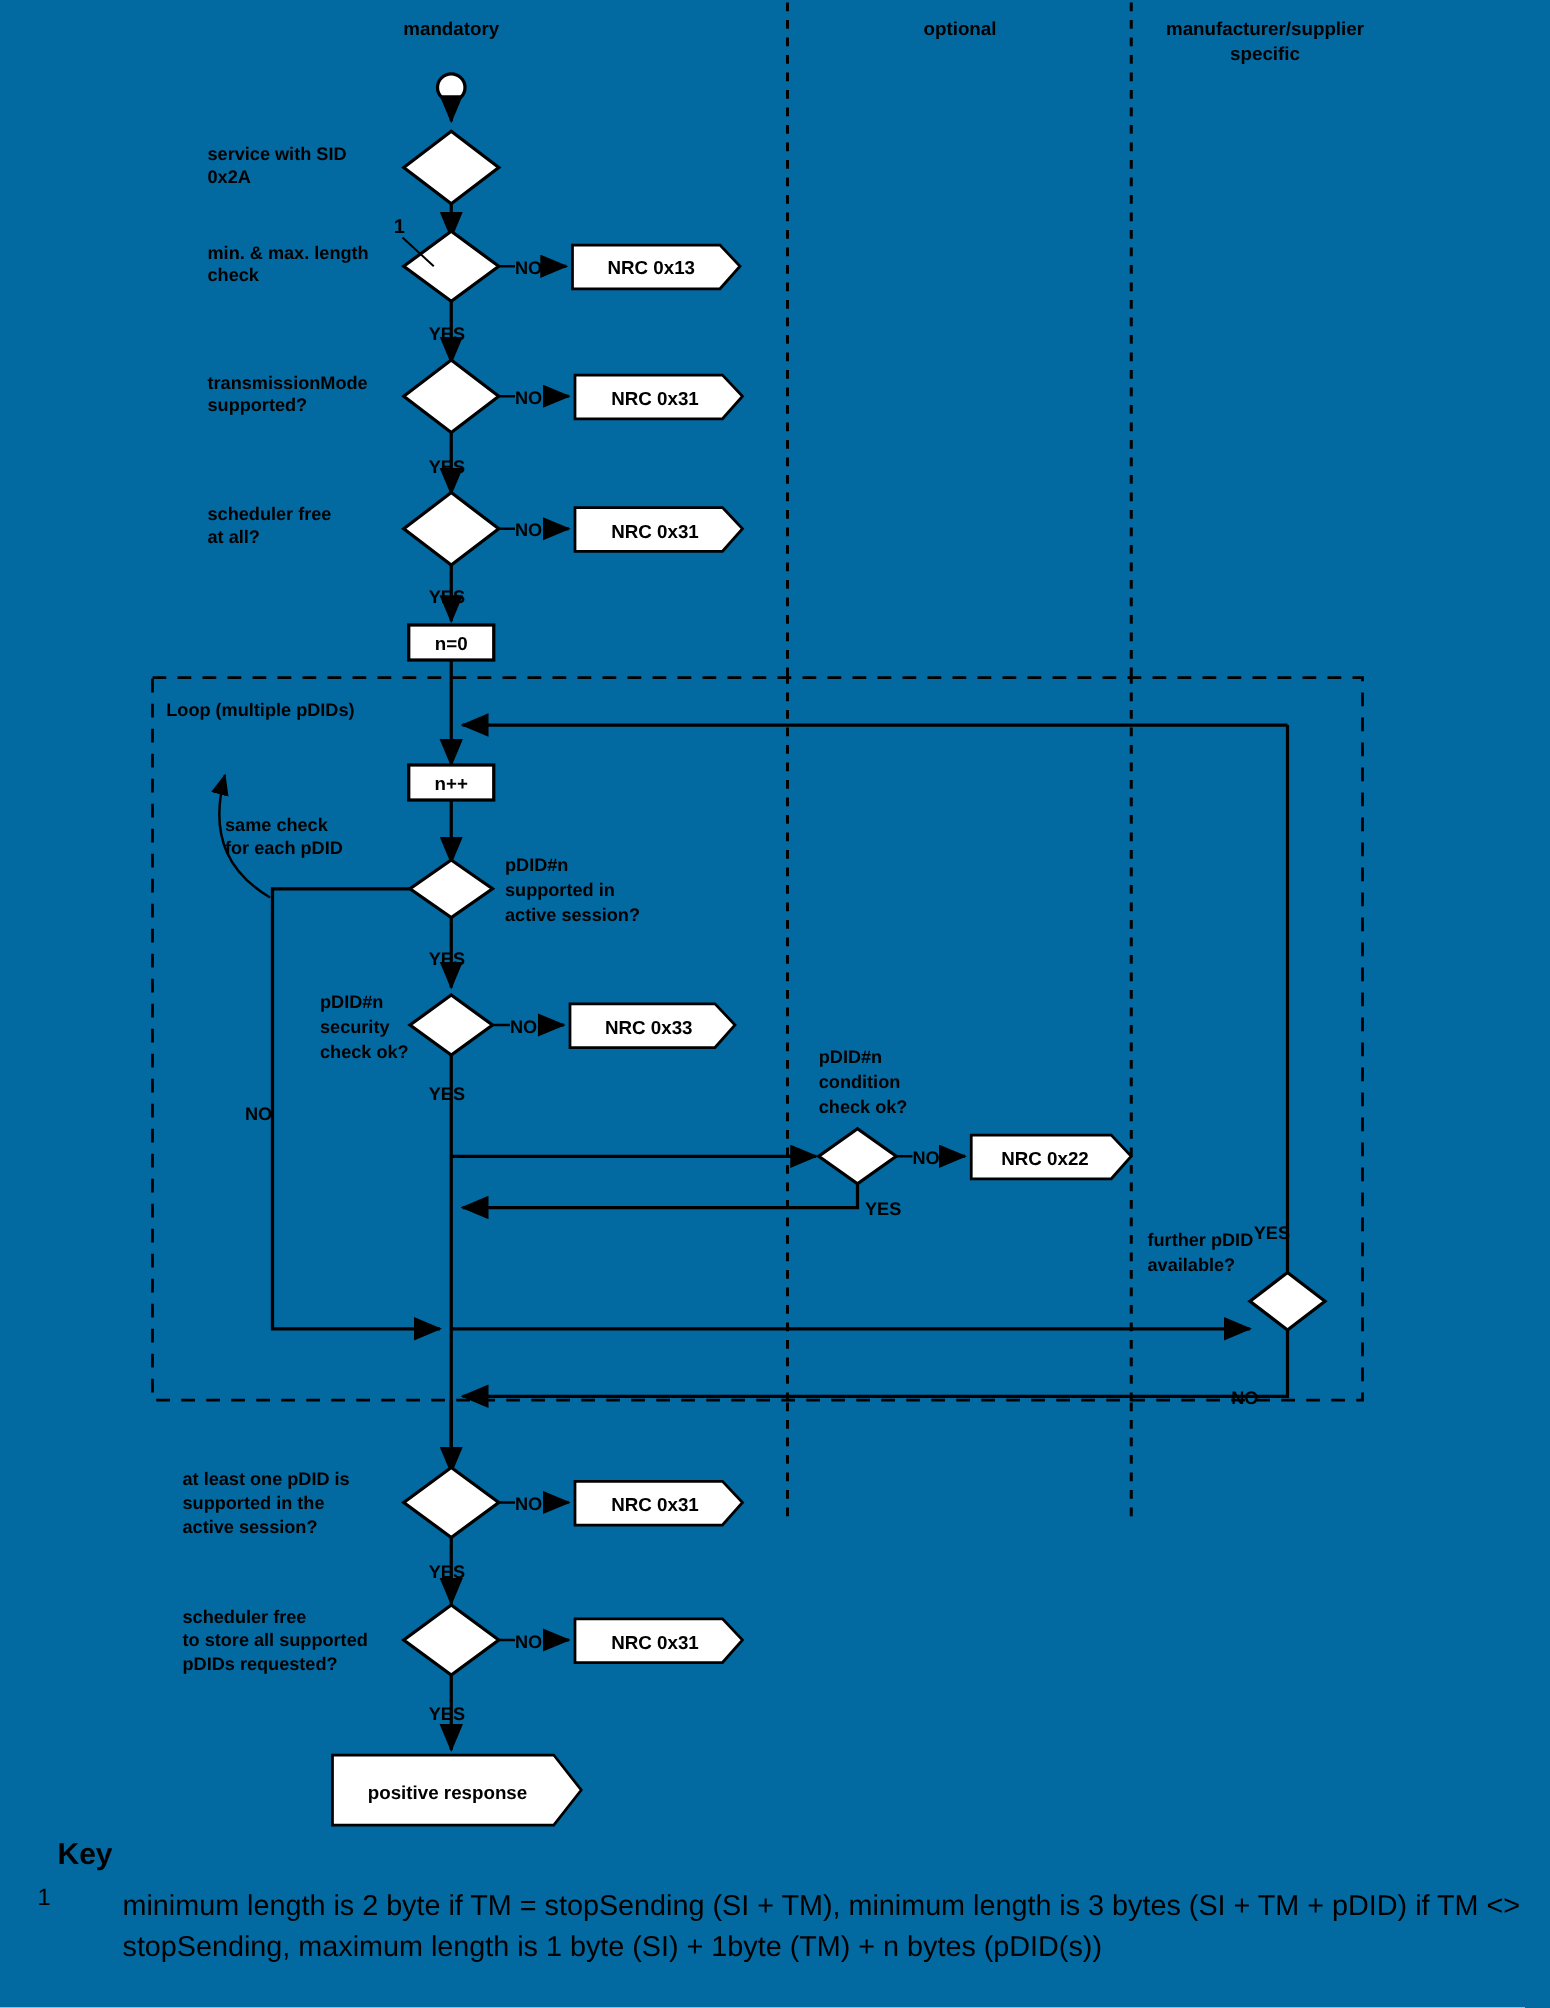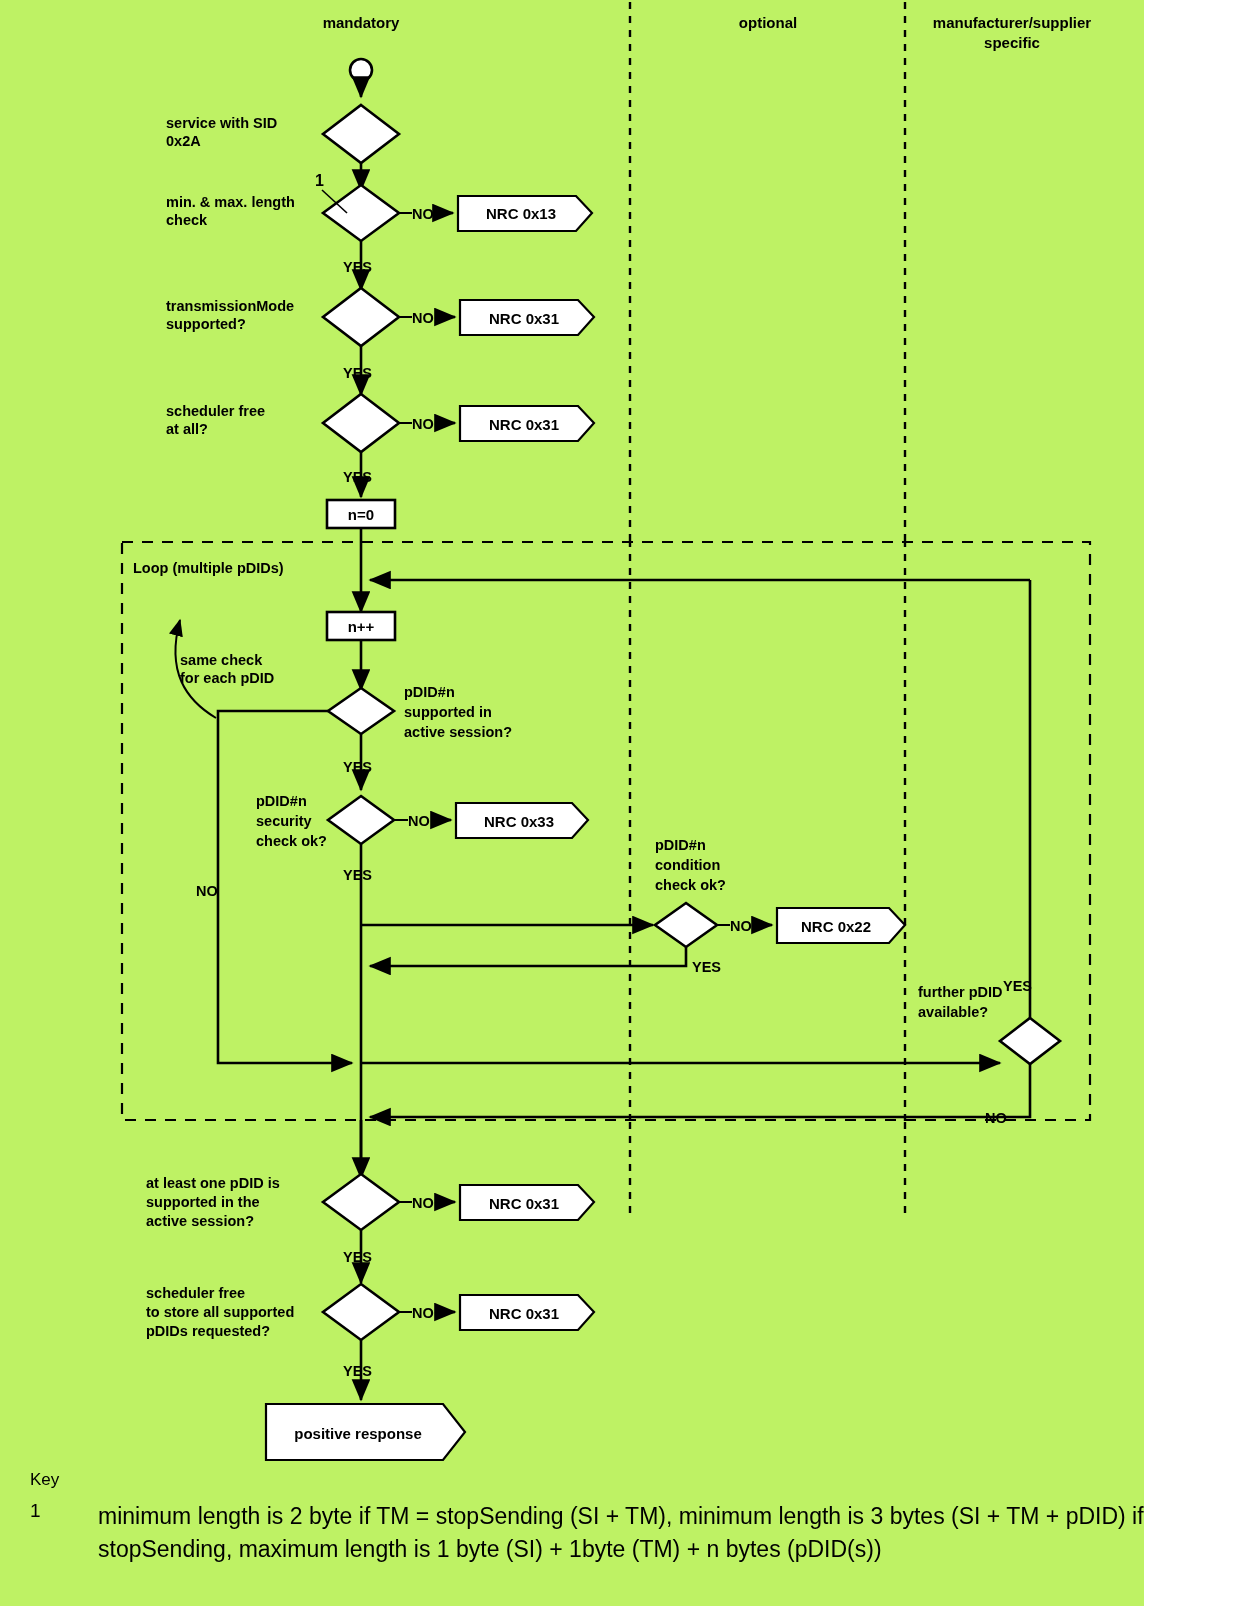--- a/index.html
+++ b/index.html
@@ -6,23 +6,23 @@
     margin: 0;
     padding: 0;
     background: #ffffff;
   }
   body {
     font-family: "Liberation Sans", sans-serif;
     color: #000000;
   }
   #page {
     position: relative;
-    width: 1144px;
+    width: 1240px;
     height: 1606px;
-    background: #bef264;
+    background: #0369a1;
     overflow: hidden;
   }
   svg#flow {
     position: absolute;
     left: 0;
     top: 0;
     width: 1240px;
     height: 1606px;
   }
   .col-header {
@@ -95,24 +95,24 @@
     fill: none;
   }
   
   #key {
     position: absolute;
     left: 30px;
     top: 1470px;
     width: 1190px;
   }
   #key .key-title {
-    font-size: 17px;
-    font-weight: normal;
+    font-size: 24px;
+    font-weight: bold;
     font-family: "Liberation Sans", sans-serif;
-    margin: 0 0 10px 0;
+    margin: 0 0 10px 16px;
   }
   #key .key-row {
     display: flex;
     align-items: flex-start;
     font-family: "Liberation Sans", sans-serif;
   }
   #key .key-num {
     width: 68px;
     flex: 0 0 68px;
     font-size: 19px;

